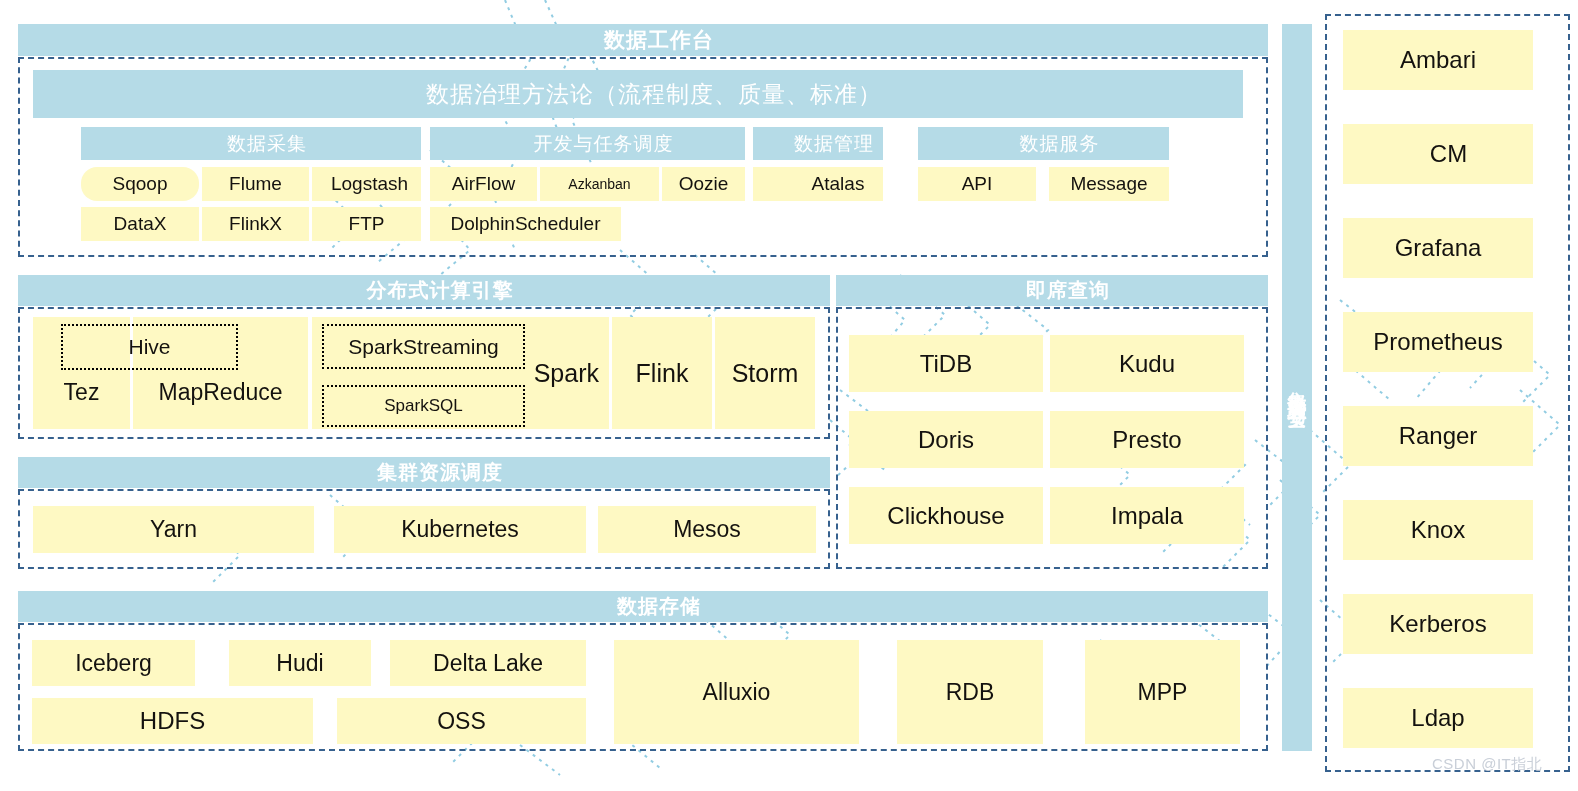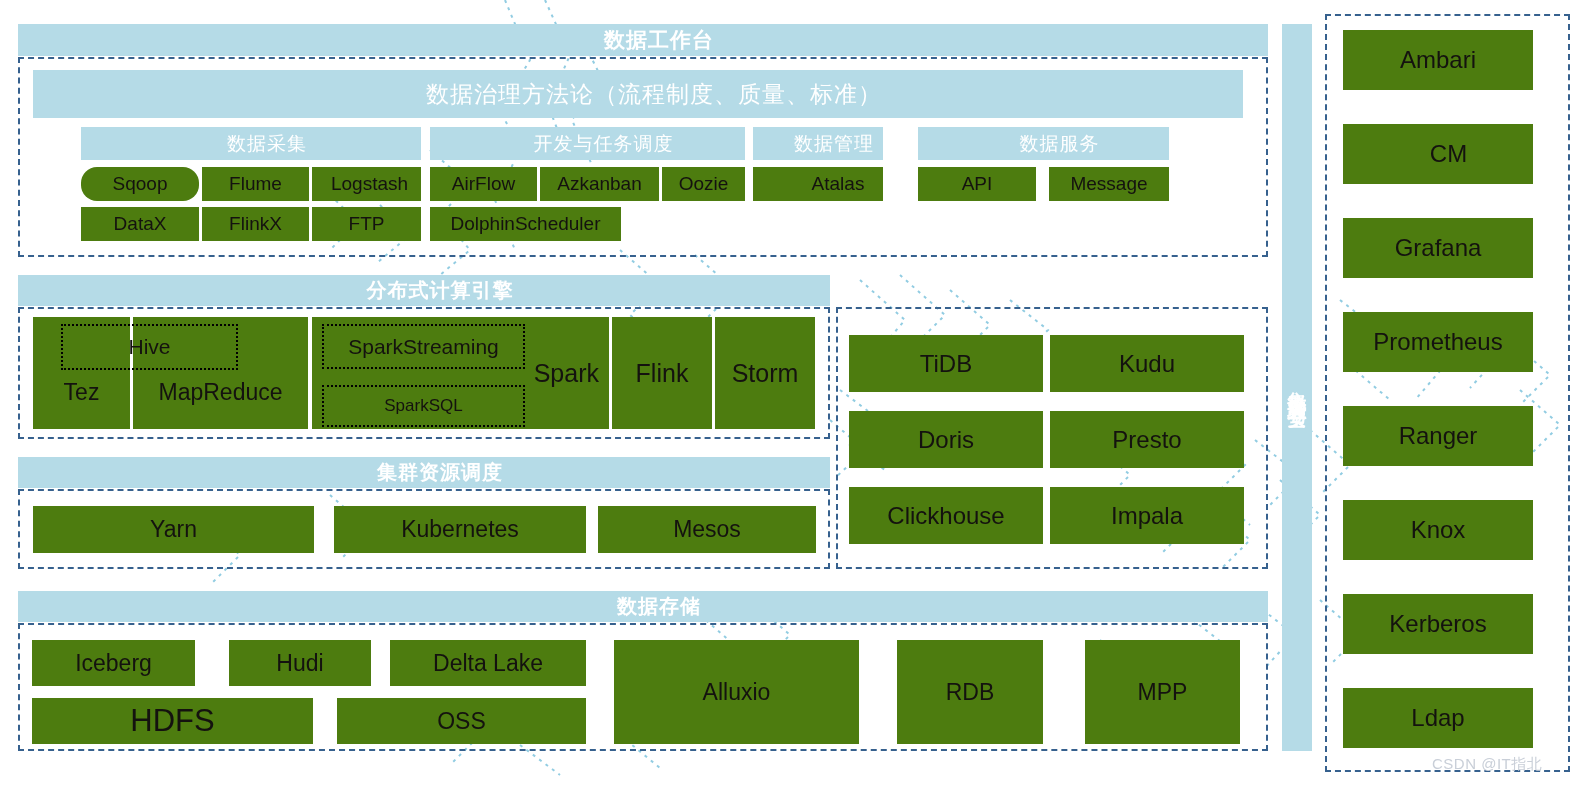--- a/index.html
+++ b/index.html
@@ -36,21 +36,21 @@
   .bluebar.bold { font-weight: bold; }
 
   
   .dashbox {
     border: 2px dashed #36618e;
     background: transparent;
   }
 
   
   .orange {
-    background: #4d7c0f;
+    background: #fef9c3;
     color: #14120f;
     display: flex;
     align-items: center;
     justify-content: center;
     text-align: center;
     white-space: nowrap;
   }
 
   
   .dotted {
@@ -164,21 +164,21 @@
   <div class="abs orange" style="left:312px;top:207px;width:109px;height:34px;font-size:19px;z-index:6;">
     <span>FTP</span>
   </div>
 
   <div class="abs bluebar" style="left:430px;top:127px;width:315px;height:33px;font-size:19px;z-index:6;">
     <span>开发与任务调度</span>
   </div>
   <div class="abs orange" style="left:430px;top:167px;width:107px;height:34px;font-size:19px;z-index:6;">
     <span>AirFlow</span>
   </div>
-  <div class="abs orange" style="left:540px;top:167px;width:119px;height:34px;font-size:19px;z-index:6;justify-content:center;">
+  <div class="abs orange" style="left:540px;top:167px;width:119px;height:34px;font-size:14px;z-index:6;justify-content:center;">
     <span>Azkanban</span>
   </div>
   <div class="abs orange" style="left:662px;top:167px;width:83px;height:34px;font-size:19px;z-index:6;">
     <span>Oozie</span>
   </div>
   <div class="abs orange" style="left:430px;top:207px;width:191px;height:34px;font-size:19px;z-index:6;">
     <span>DolphinScheduler</span>
   </div>
 
   <div class="abs bluebar" style="left:753px;top:127px;width:130px;height:33px;font-size:19px;z-index:6;">
@@ -238,20 +238,23 @@
   <div class="abs orange" style="left:33px;top:506px;width:281px;height:47px;font-size:23px;z-index:6;">
     <span>Yarn</span>
   </div>
   <div class="abs orange" style="left:334px;top:506px;width:252px;height:47px;font-size:23px;z-index:6;">
     <span>Kubernetes</span>
   </div>
   <div class="abs orange" style="left:598px;top:506px;width:218px;height:47px;font-size:23px;z-index:6;">
     <span>Mesos</span>
   </div>
 
+  <div class="abs bluebar bold" style="left:836px;top:275px;width:432px;height:31px;font-size:20px;z-index:5;">
+    <span>即席查询</span>
+  </div>
   <div class="abs dashbox" style="left:836px;top:307px;width:432px;height:262px;z-index:4;"></div>
 
   <div class="abs orange" style="left:849px;top:335px;width:194px;height:57px;font-size:24px;z-index:6;">
     <span>TiDB</span>
   </div>
   <div class="abs orange" style="left:1050px;top:335px;width:194px;height:57px;font-size:24px;z-index:6;">
     <span>Kudu</span>
   </div>
   <div class="abs orange" style="left:849px;top:411px;width:194px;height:57px;font-size:24px;z-index:6;">
     <span>Doris</span>
@@ -273,21 +276,21 @@
 
   <div class="abs orange" style="left:32px;top:640px;width:163px;height:46px;font-size:23px;z-index:6;">
     <span>Iceberg</span>
   </div>
   <div class="abs orange" style="left:229px;top:640px;width:142px;height:46px;font-size:23px;z-index:6;">
     <span>Hudi</span>
   </div>
   <div class="abs orange" style="left:390px;top:640px;width:196px;height:46px;font-size:23px;z-index:6;">
     <span>Delta Lake</span>
   </div>
-  <div class="abs orange" style="left:32px;top:698px;width:281px;height:46px;font-size:31px;z-index:6;">
+  <div class="abs orange" style="left:32px;top:698px;width:281px;height:46px;font-size:24px;z-index:6;">
     <span>HDFS</span>
   </div>
   <div class="abs orange" style="left:337px;top:698px;width:249px;height:46px;font-size:23px;z-index:6;">
     <span>OSS</span>
   </div>
 
   <div class="abs orange" style="left:614px;top:640px;width:245px;height:104px;font-size:23px;z-index:6;">
     <span>Alluxio</span>
   </div>
   <div class="abs orange" style="left:897px;top:640px;width:146px;height:104px;font-size:23px;z-index:6;">

